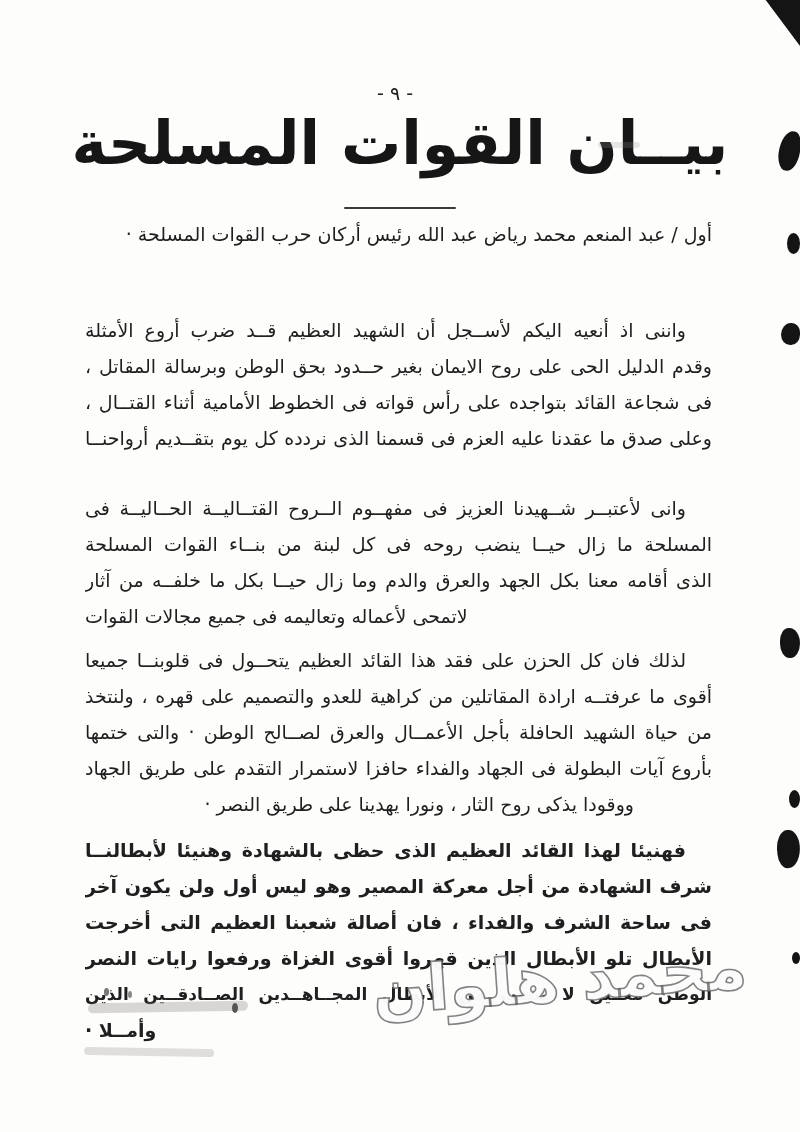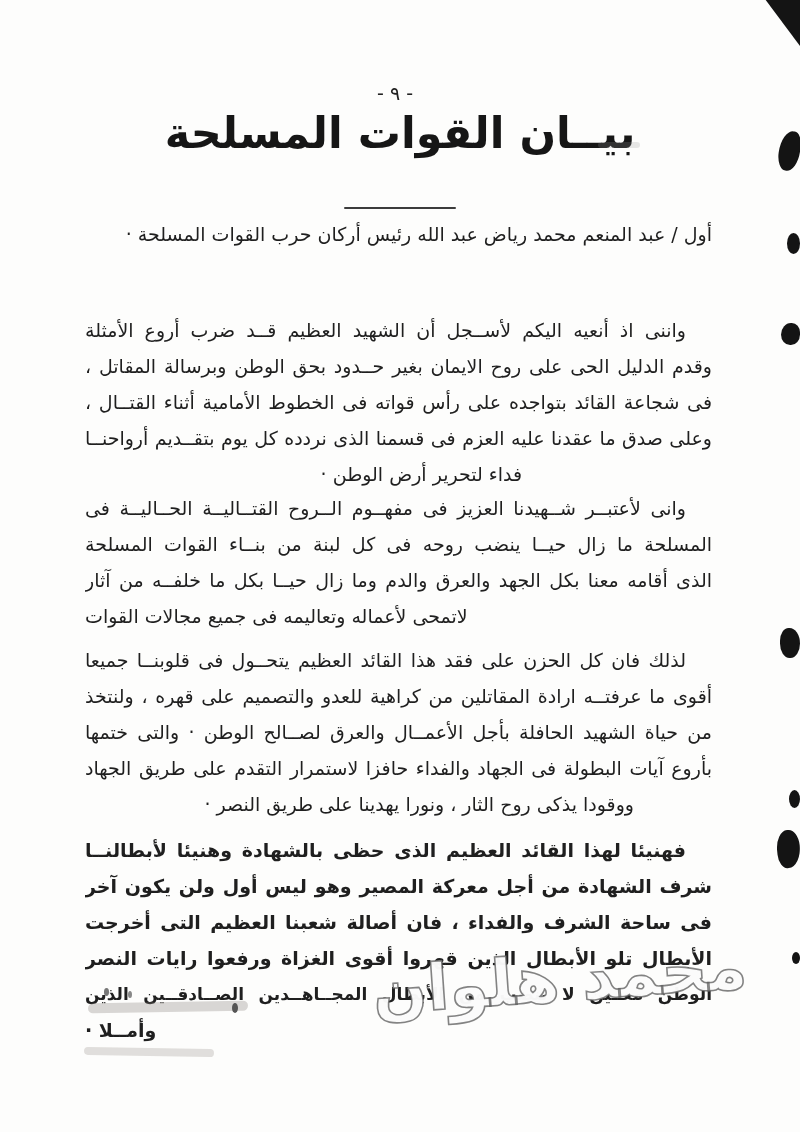--- a/index.html
+++ b/index.html
@@ -9,21 +9,21 @@
     font-family:"DejaVu Sans",sans-serif;
     color:#1f1f1f;
   }
   .page{position:absolute;inset:0;direction:rtl;}
   .pagenum{
     position:absolute;top:82px;left:0;right:10px;text-align:center;
     font-size:19px;letter-spacing:4px;color:#222;
   }
   .title{
     position:absolute;top:108px;left:0;right:0;margin:0;text-align:center;
-    font-size:43px;font-weight:bold;color:#161616;
+    font-size:60px;font-weight:bold;color:#161616;
     letter-spacing:1px;
   }
   .title-rule{
     position:absolute;top:207px;left:344px;width:112px;height:2px;
     background:#3c3c3c;border-radius:2px;
   }
   .para{position:absolute;left:85px;right:88px;font-size:19px;line-height:36px;}
   .p1{top:216px;}
   .p2{top:312px;}
   .p3{top:490px;}
@@ -78,21 +78,20 @@
 
   <section class="para p1">
     <div class="ln right">أول / عبد المنعم محمد رياض عبد الله رئيس أركان حرب القوات المسلحة ·</div>
   </section>
 
   <section class="para p2">
     <div class="ln just ind">واننى اذ أنعيه اليكم لأســجل أن الشهيد العظيم قــد ضرب أروع الأمثلة</div>
     <div class="ln just">وقدم الدليل الحى على روح الايمان بغير حــدود بحق الوطن وبرسالة المقاتل ،</div>
     <div class="ln just">فى شجاعة القائد بتواجده على رأس قواته فى الخطوط الأمامية أثناء القتــال ،</div>
     <div class="ln just">وعلى صدق ما عقدنا عليه العزم فى قسمنا الذى نردده كل يوم بتقــديم أرواحنــا</div>
-    <div class="ln right off190">فداء لتحرير أرض الوطن ·</div>
   </section>
 
   <section class="para p3">
     <div class="ln just ind">وانى لأعتبــر شــهيدنا العزيز فى مفهــوم الــروح القتــاليــة الحــاليــة فى القــوات</div>
     <div class="ln just">المسلحة ما زال حيــا ينضب روحه فى كل لبنة من بنــاء القوات المسلحة الجــديد</div>
     <div class="ln just">الذى أقامه معنا بكل الجهد والعرق والدم وما زال حيــا بكل ما خلفــه من آثار</div>
     <div class="ln right off190">لاتمحى لأعماله وتعاليمه فى جميع مجالات القوات المسلحة ·</div>
   </section>
 
   <section class="para p4">

